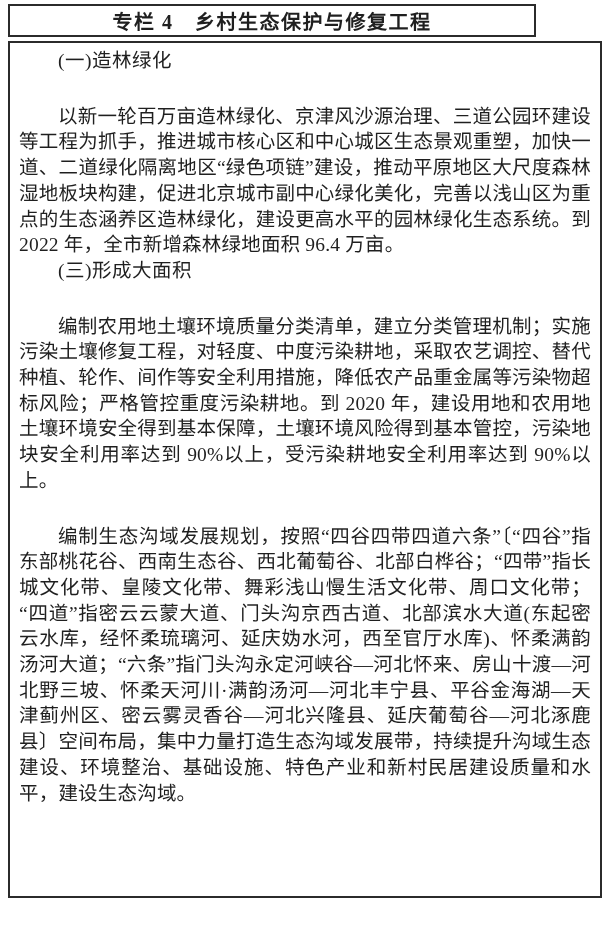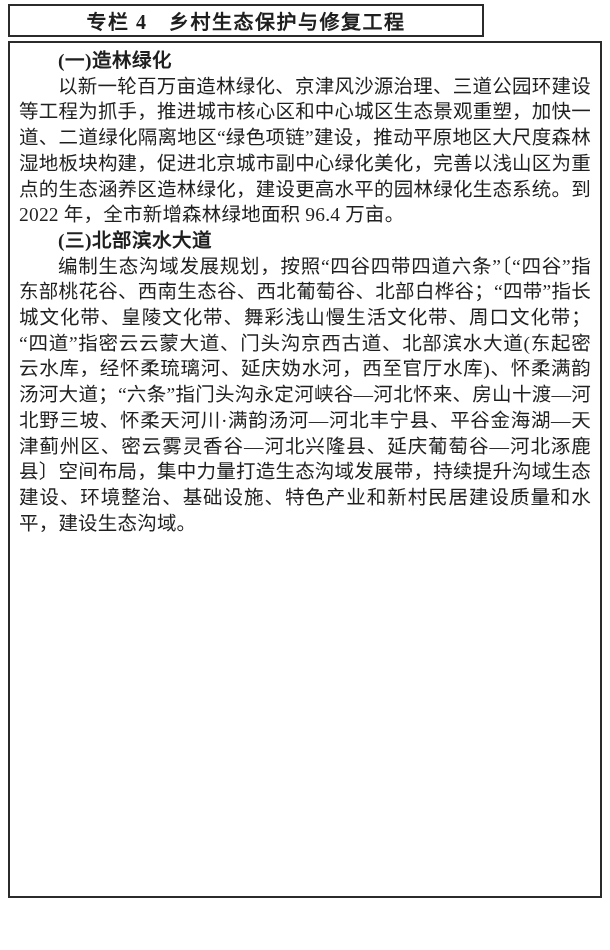--- a/index.html
+++ b/index.html
@@ -11,72 +11,74 @@
   }
   .page {
     position: relative;
     width: 610px; height: 950px;
     background: var(--background, #ffffff);
     color: var(--text, #1f1f1f);
   }
   .title-box {
     position: absolute;
     left: 8px; top: 4px;
-    width: 476px; height: 33px;
+    width: 528px; height: 33px;
     border: 2px solid var(--border, #2b2b2b);
     display: flex; align-items: center; justify-content: center;
     font-size: 20px; font-weight: bold;
     letter-spacing: 1.5px;
   }
   .body-box {
     position: absolute;
     left: 8px; top: 41px;
     width: 594px; height: 857px;
     border: 2px solid var(--border, #2b2b2b);
     padding: 5px 9px 0 9px;
     overflow: hidden;
   }
   .sec-heading {
     font-size: 19.5px;
     line-height: 25.7px;
-    font-weight: bold;
+    font-weight: normal;
     text-indent: 2em;
     letter-spacing: 0.5px;
   }
   .sec-body {
     font-size: 19.5px;
     line-height: 25.7px;
     text-indent: 2em;
     text-align: justify;
     text-justify: inter-ideograph;
     letter-spacing: 0.2px;
+    margin-top: 30px;
   }
 </style>
 </head>
 <body>
 
 <div class="page">
 
   <div class="title-box">
     <span>专栏 4　乡村生态保护与修复工程</span>
   </div>
 
   <div class="body-box">
 
     <section>
       <h3 class="sec-heading">(一)造林绿化</h3>
       <p class="sec-body">以新一轮百万亩造林绿化、京津风沙源治理、三道公园环建设等工程为抓手，推进城市核心区和中心城区生态景观重塑，加快一道、二道绿化隔离地区“绿色项链”建设，推动平原地区大尺度森林湿地板块构建，促进北京城市副中心绿化美化，完善以浅山区为重点的生态涵养区造林绿化，建设更高水平的园林绿化生态系统。到 2022 年，全市新增森林绿地面积 96.4 万亩。</p>
     </section>
 
 
     <section>
-      <h3 class="sec-heading">(三)北部滨水大道</h3>
+      <h3 class="sec-heading">(三)形成大面积</h3>
     </section>
 
     <section>
+      <p class="sec-body">编制农用地土壤环境质量分类清单，建立分类管理机制；实施污染土壤修复工程，对轻度、中度污染耕地，采取农艺调控、替代种植、轮作、间作等安全利用措施，降低农产品重金属等污染物超标风险；严格管控重度污染耕地。到 2020 年，建设用地和农用地土壤环境安全得到基本保障，土壤环境风险得到基本管控，污染地块安全利用率达到 90%以上，受污染耕地安全利用率达到 90%以上。</p>
     </section>
 
     <section>
       <p class="sec-body">编制生态沟域发展规划，按照“四谷四带四道六条”〔“四谷”指东部桃花谷、西南生态谷、西北葡萄谷、北部白桦谷；“四带”指长城文化带、皇陵文化带、舞彩浅山慢生活文化带、周口文化带；“四道”指密云云蒙大道、门头沟京西古道、北部滨水大道(东起密云水库，经怀柔琉璃河、延庆妫水河，西至官厅水库)、怀柔满韵汤河大道；“六条”指门头沟永定河峡谷—河北怀来、房山十渡—河北野三坡、怀柔天河川·满韵汤河—河北丰宁县、平谷金海湖—天津蓟州区、密云雾灵香谷—河北兴隆县、延庆葡萄谷—河北涿鹿县〕空间布局，集中力量打造生态沟域发展带，持续提升沟域生态建设、环境整治、基础设施、特色产业和新村民居建设质量和水平，建设生态沟域。</p>
     </section>
 
   </div>
 
 </div>
 

